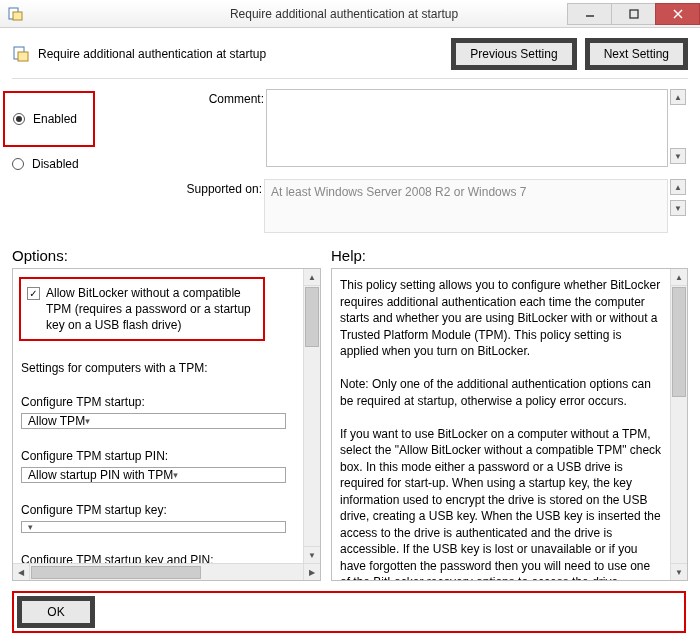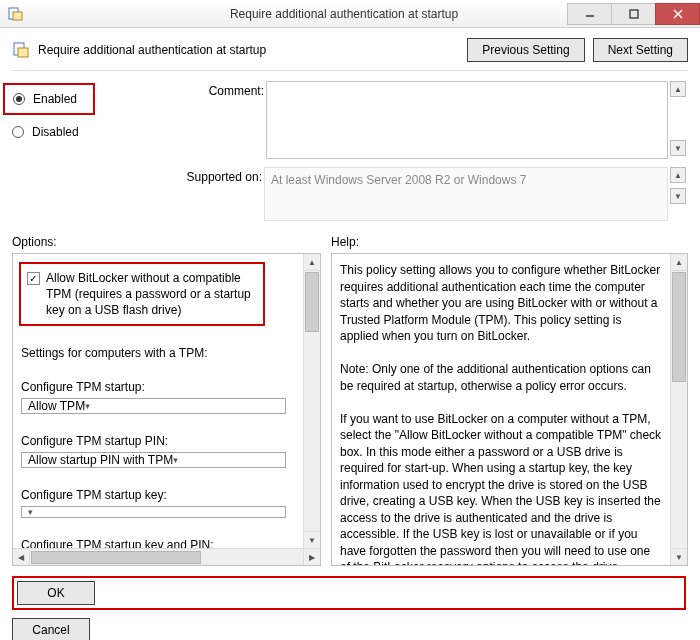--- a/index.html
+++ b/index.html
@@ -52,21 +52,21 @@
     width: 18px; height: 18px;
     display: grid; place-items: center;
   }
   .header-row .policy-title {
     flex: 1;
     font-size: 12px;
   }
   .navbtns { display: flex; gap: 8px; }
   .btn {
     background: #e8e8e8;
-    border: 1px solid #404040;
+    border: 5px solid #404040;
     padding: 4px 14px;
     font: inherit;
     color: #000;
   }
   .btn.disabled { color: #a0a0a0; border-color: #c8c8c8; }
   .sep { height: 1px; background: #ddd; margin: 8px 0 10px 0; }
   .top-grid {
     display: grid;
     grid-template-columns: 170px 80px 1fr 18px;
     column-gap: 2px;
@@ -77,21 +77,21 @@
   .state-item { display: flex; align-items: center; gap: 8px; font-size: 12px; }
   .radio {
     width: 12px; height: 12px;
     border: 1px solid #555; border-radius: 50%;
     display: grid; place-items: center;
     background: #fff;
   }
   .radio .dot { width: 6px; height: 6px; border-radius: 50%; background: #333; }
   .state-item.enabled-box {
     border: 2px solid #d40000;
-    padding: 7px 8px;
+    padding: 19px 8px;
     margin-left: -9px;
     width: 92px;
   }
   .label-col { text-align: right; color: #000; padding-top: 3px; }
   textarea.comment {
     width: 100%; height: 78px;
     resize: none;
     border: 1px solid #c3c3c3;
     font: inherit;
     padding: 4px;
@@ -122,21 +122,21 @@
     padding: 5px 6px;
     height: 54px;
     font-size: 12px;
   }
   .panes-head {
     display: grid;
     grid-template-columns: 309px 1fr;
     gap: 10px;
     margin-top: 14px;
   }
-  .pane-label { font-size: 12px; }
+  .pane-label { font-size: 15px; }
   .panes {
     display: grid;
     grid-template-columns: 309px 1fr;
     gap: 10px;
     margin-top: 4px;
     height: 313px;
   }
   .pane {
     border: 1px solid #c0c0c0;
     position: relative;

